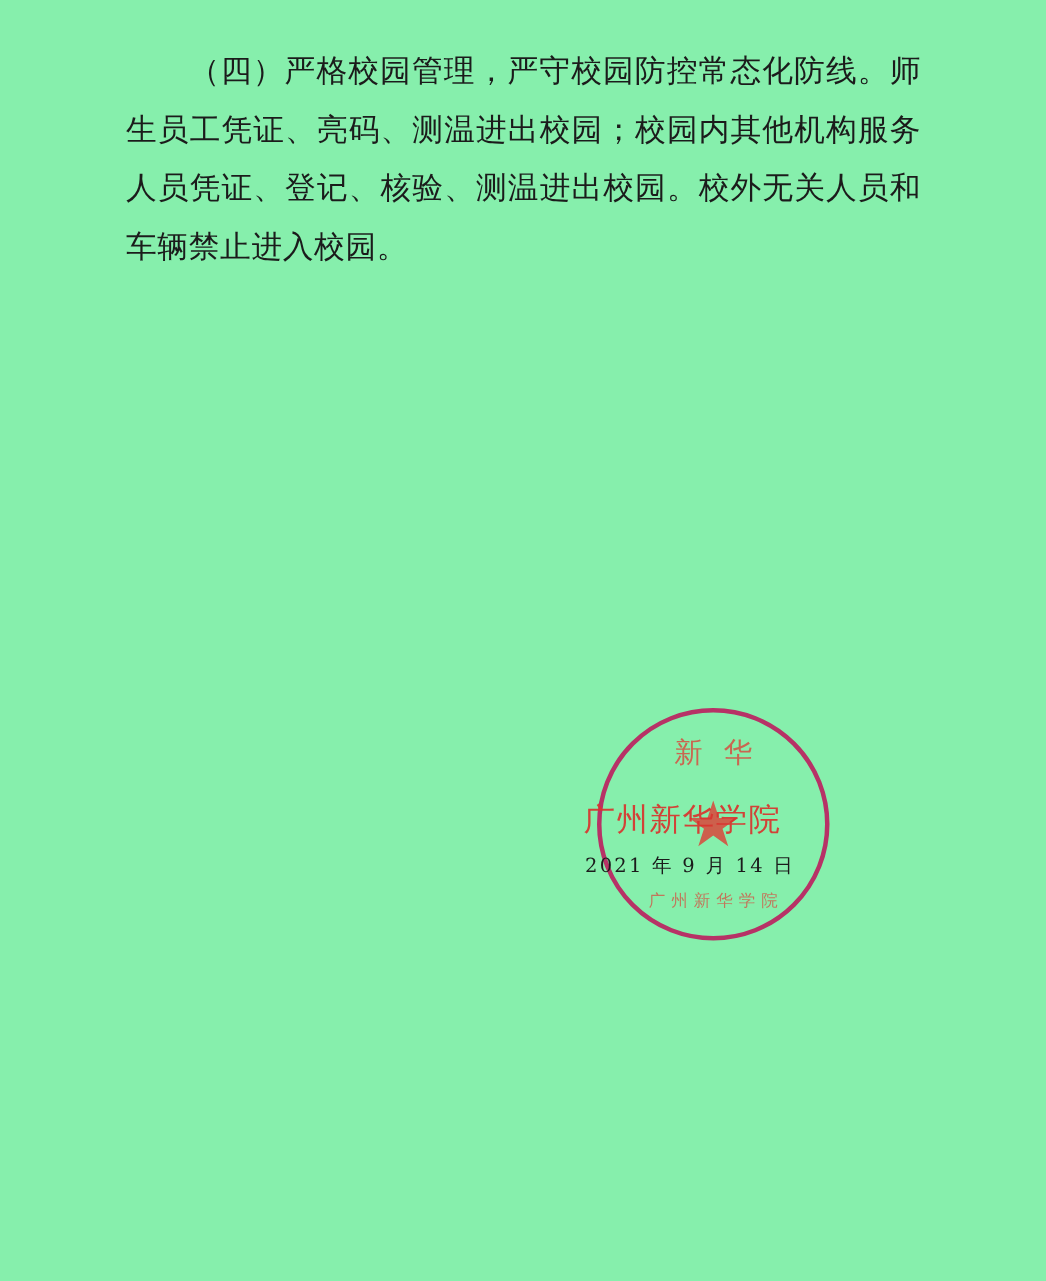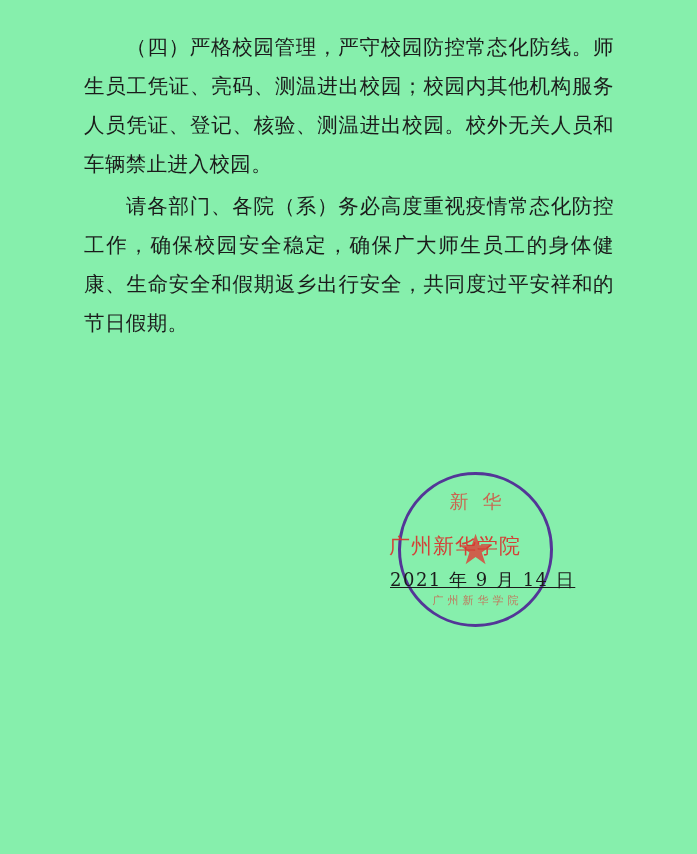--- a/index.html
+++ b/index.html
@@ -45,21 +45,21 @@
     top: 470px;
     width: 250px;
     height: 150px;
   }
   .seal {
     position: absolute;
     left: 8px;
     top: 2px;
     width: 155px;
     height: 155px;
-    border: 3px solid #4c1d95;
+    border: 3px solid #be185d;
     border-radius: 50%;
     box-sizing: border-box;
     opacity: 0.88;
   }
   .seal-inner {
     position: absolute;
     left: 0; top: 0;
     width: 100%;
     height: 100%;
   }
@@ -110,34 +110,32 @@
     letter-spacing: 1px;
     opacity: 0.92;
     font-family: "DejaVu Serif", "Liberation Serif", serif;
   }
   .sign-date {
     position: absolute;
     left: 0px;
     top: 98px;
     width: 250px;
     color: #1b1b1b;
-    font-size: 18px;
+    font-size: 13px;
     letter-spacing: 1.5px;
     font-family: "DejaVu Serif", "Liberation Serif", serif;
-    text-decoration: underline;
   }
 </style>
 </head>
 <body>
 
 <div class="page">
 
   <div class="body-text">
     <p class="para indent">（四）严格校园管理，严守校园防控常态化防线。师生员工凭证、亮码、测温进出校园；校园内其他机构服务人员凭证、登记、核验、测温进出校园。校外无关人员和车辆禁止进入校园。</p>
-    <p class="para indent">请各部门、各院（系）务必高度重视疫情常态化防控工作，确保校园安全稳定，确保广大师生员工的身体健康、生命安全和假期返乡出行安全，共同度过平安祥和的节日假期。</p>
   </div>
 
   <div class="sign-block">
     <div class="seal">
       <div class="seal-inner">
         <div class="seal-top-text">新华</div>
         <div class="seal-star">★</div>
         <div class="seal-bottom-text">广州新华学院</div>
       </div>
     </div>

